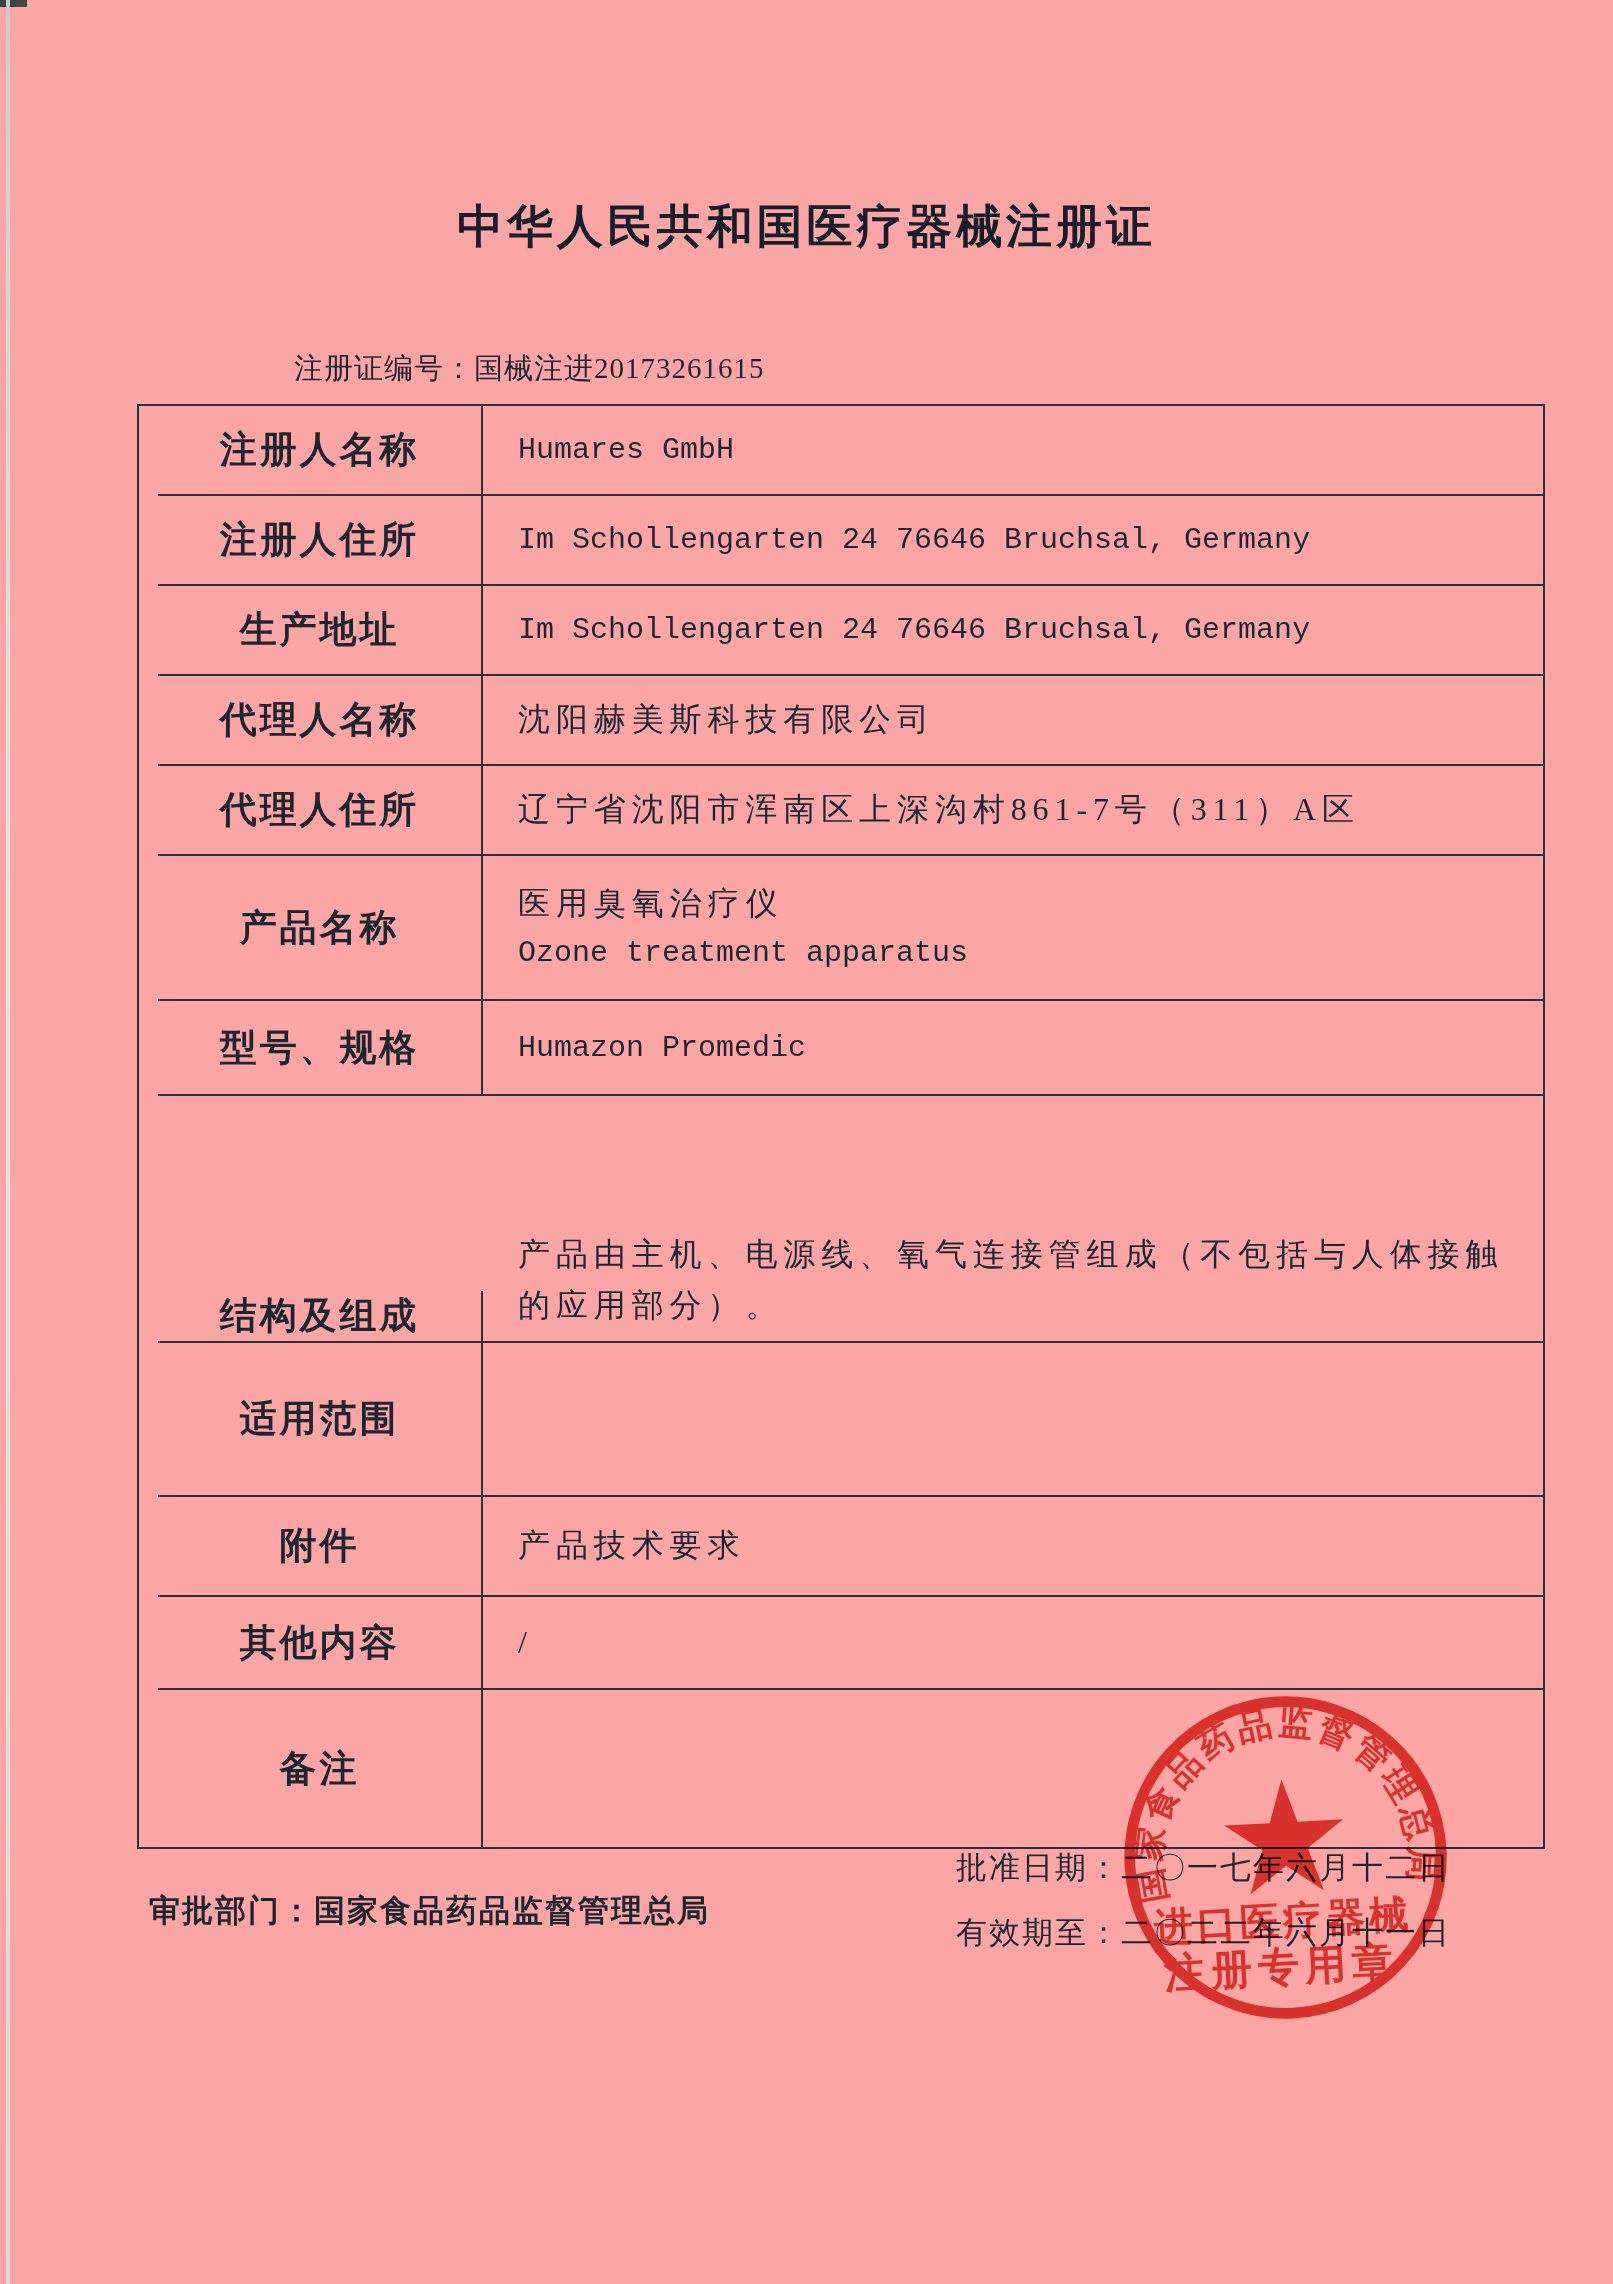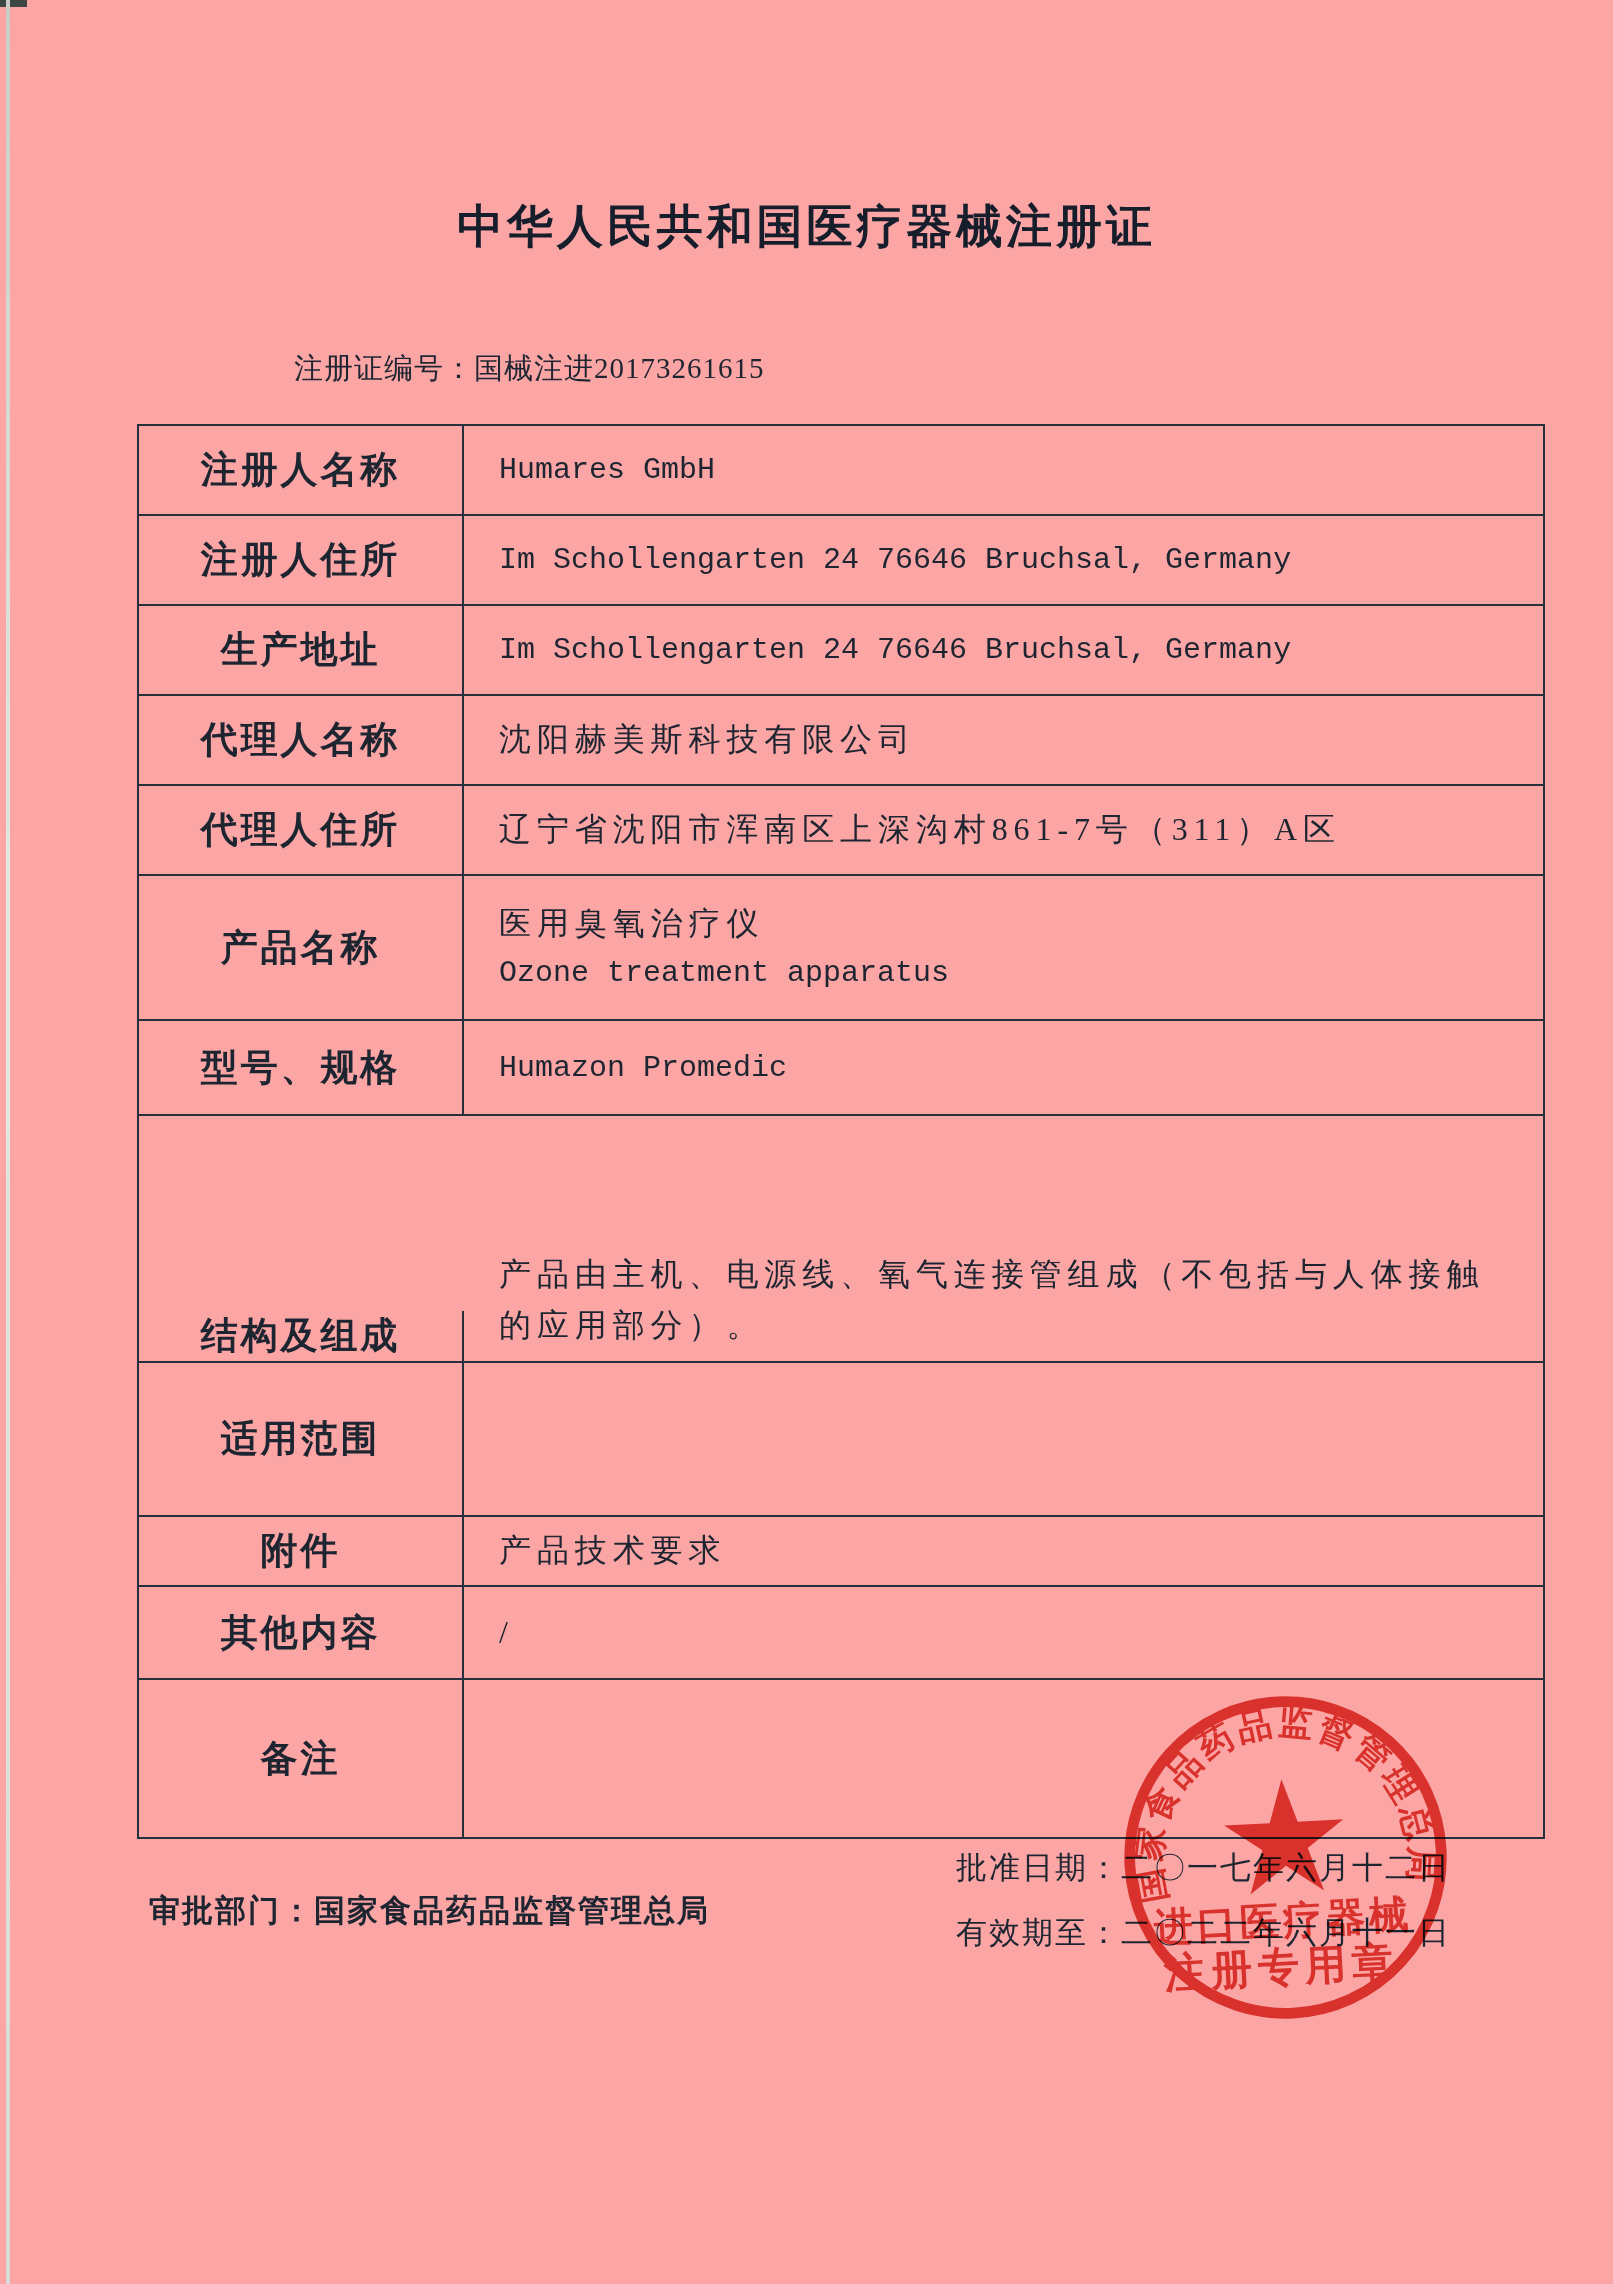--- a/index.html
+++ b/index.html
@@ -23,45 +23,46 @@
     font-weight:bold;font-size:46px;letter-spacing:3.9px;
     color:#161e2b;
   }
   .certno-line{
     position:absolute;left:294px;top:349px;
     font-size:29px;letter-spacing:1px;white-space:nowrap;
   }
   .certno-line .num{font-family:"Liberation Serif","DejaVu Serif",serif;}
 
   .reg-table{
-    position:absolute;left:137px;top:424px;width:1408px;
+    position:absolute;left:137px;top:404px;width:1408px;
     border:2.9px solid #27313d;
     box-sizing:border-box;
     background:transparent;
+    padding-left:19px;
   }
   .row{display:flex;border-bottom:2px solid #27313d;box-sizing:border-box;}
   .row:last-child{border-bottom:none;border-radius:25px;}
   .cell-label{
     width:325px;flex:0 0 325px;
     border-right:2px solid #27313d;
     display:flex;align-items:center;justify-content:center;
     font-weight:bold;font-size:37px;letter-spacing:2.9px;
     box-sizing:border-box;
     text-align:center;
   }
   .cell-value{
     flex:1;min-width:0;
     display:flex;flex-direction:column;justify-content:center;
     padding:9.8px 25.5px 9.8px 35px;
     box-sizing:border-box;
   }
   .v-cn{font-size:32px;letter-spacing:5.9px;line-height:1.6;}
   .v-mono{font-family:"Liberation Mono","DejaVu Sans Mono",monospace;font-size:30px;letter-spacing:0;line-height:1.6;white-space:nowrap;}
   .h92{height:90px;} .h148{height:145px;} .h97{height:95px;}
-  .h252{height:247px;align-items:flex-end;} .h157{height:154px;} .h93{height:70px;justify-content:center;}
+  .h252{height:247px;align-items:flex-end;} .h157{height:154px;} .h93{height:100px;justify-content:center;}
   .h95{height:93px;} .h160{height:157px;}
 
   .dept-line{
     position:absolute;left:149px;top:1890px;
     font-size:31px;font-weight:bold;letter-spacing:2px;white-space:nowrap;
   }
   .date-line-1{position:absolute;left:956px;top:1847px;font-size:31px;letter-spacing:2px;white-space:nowrap;}
   .date-line-2{position:absolute;left:956px;top:1912px;font-size:31px;letter-spacing:2px;white-space:nowrap;}
 
   .seal{

